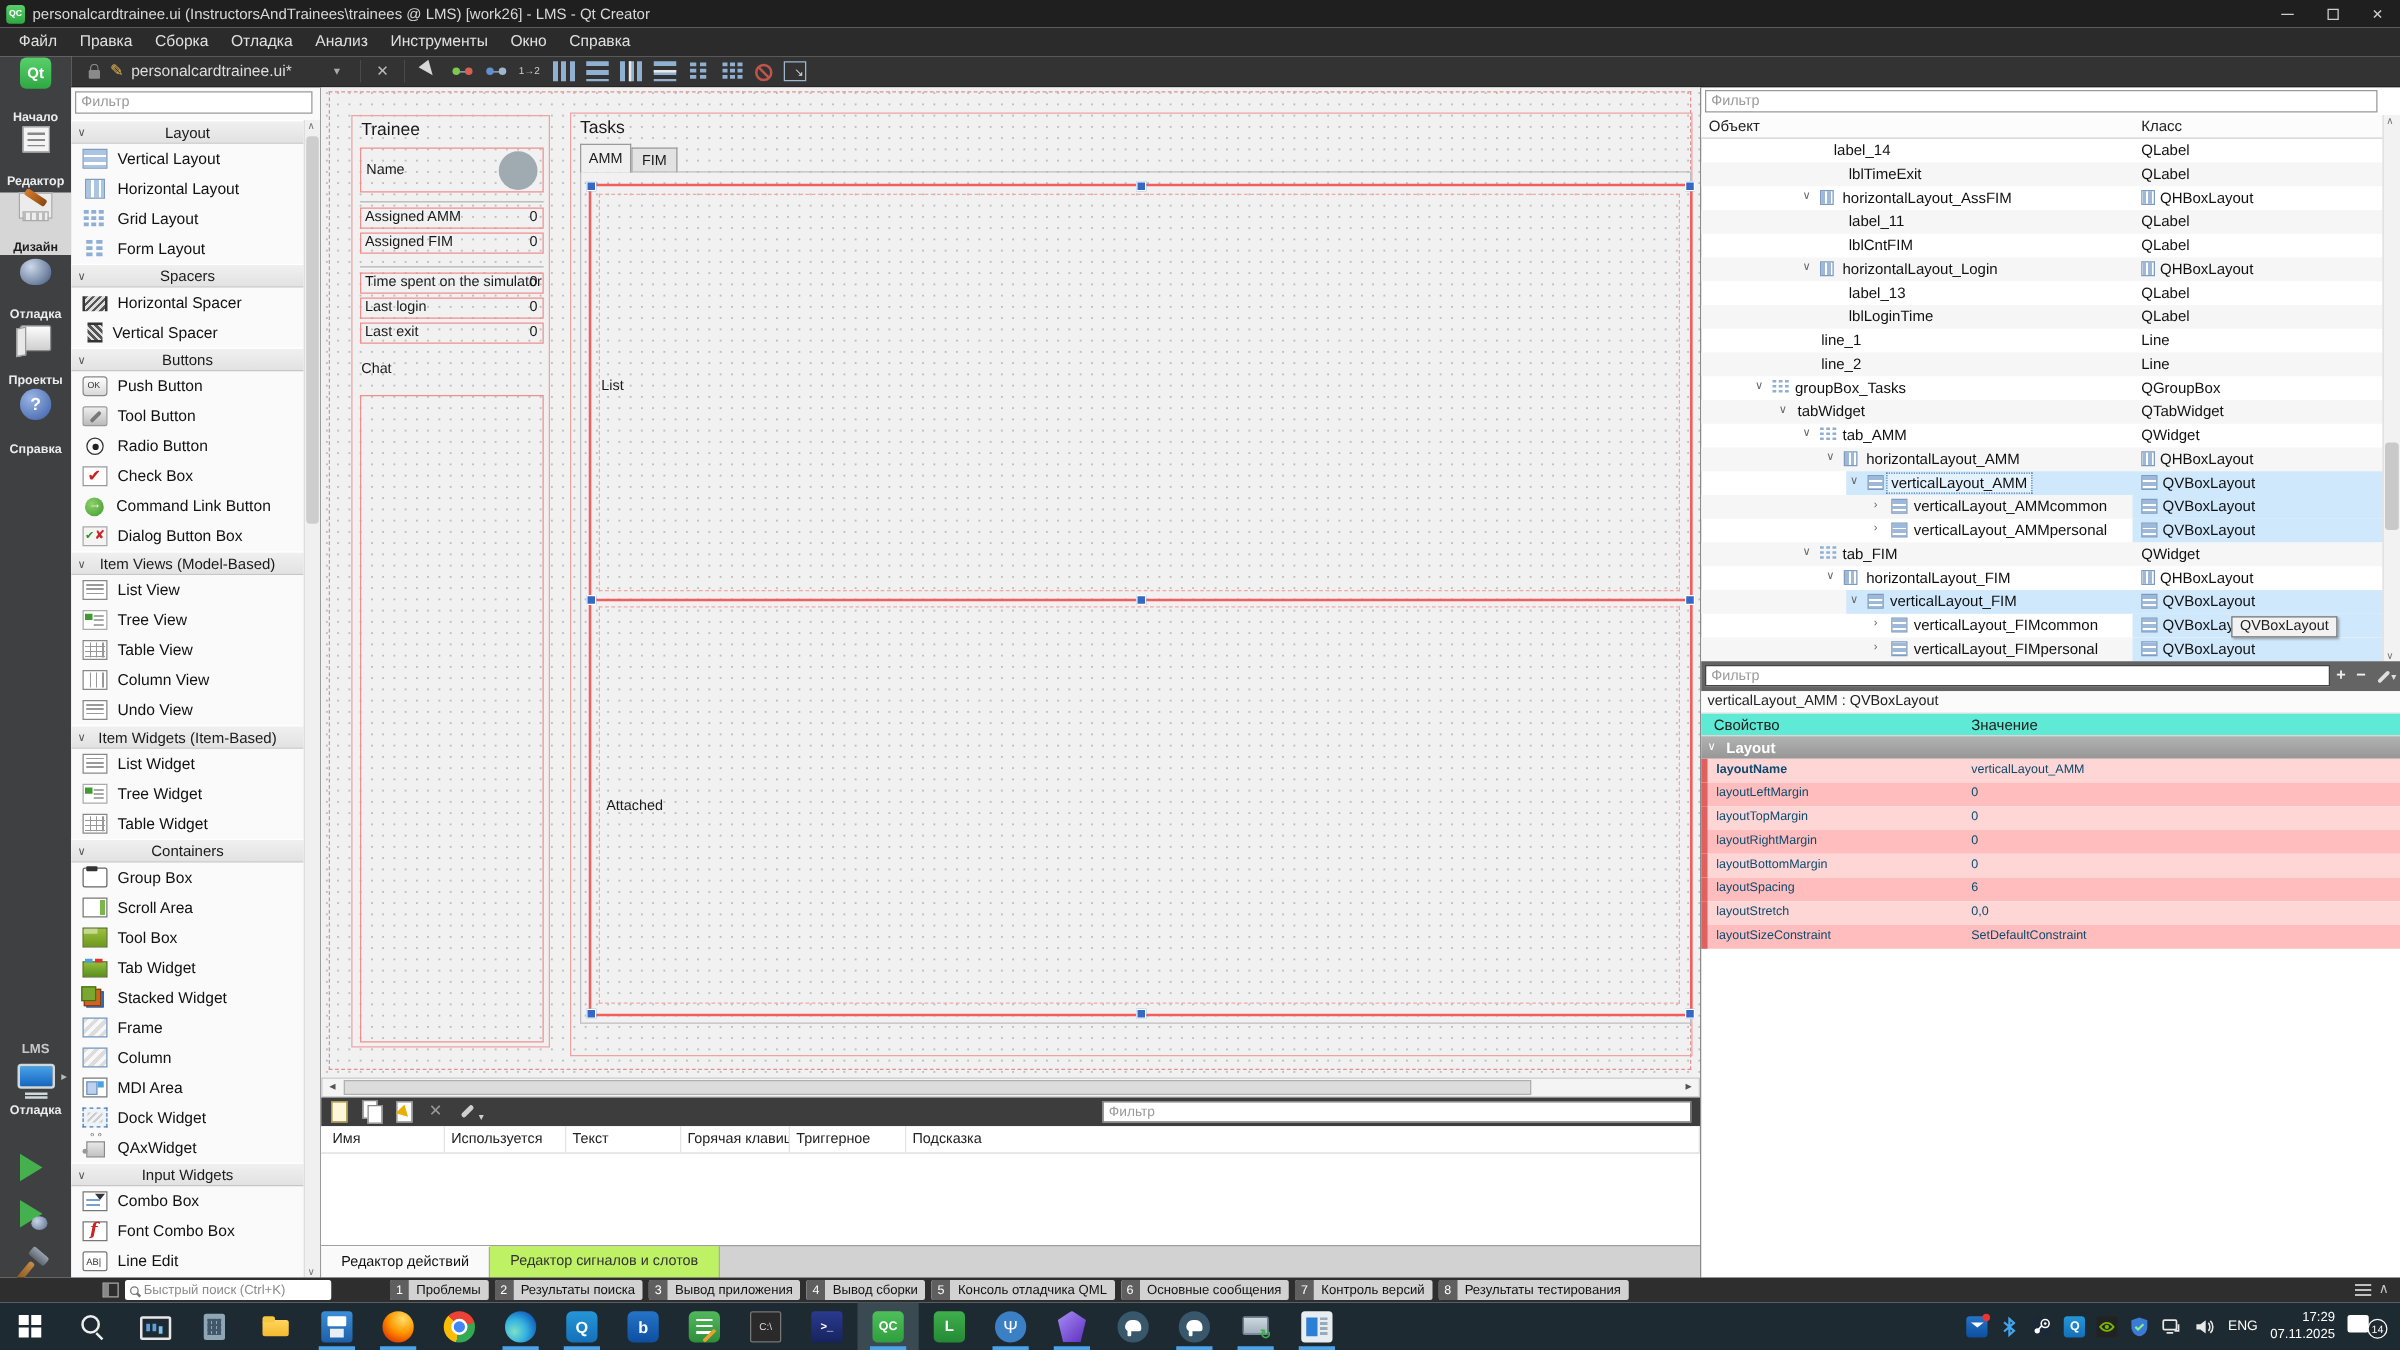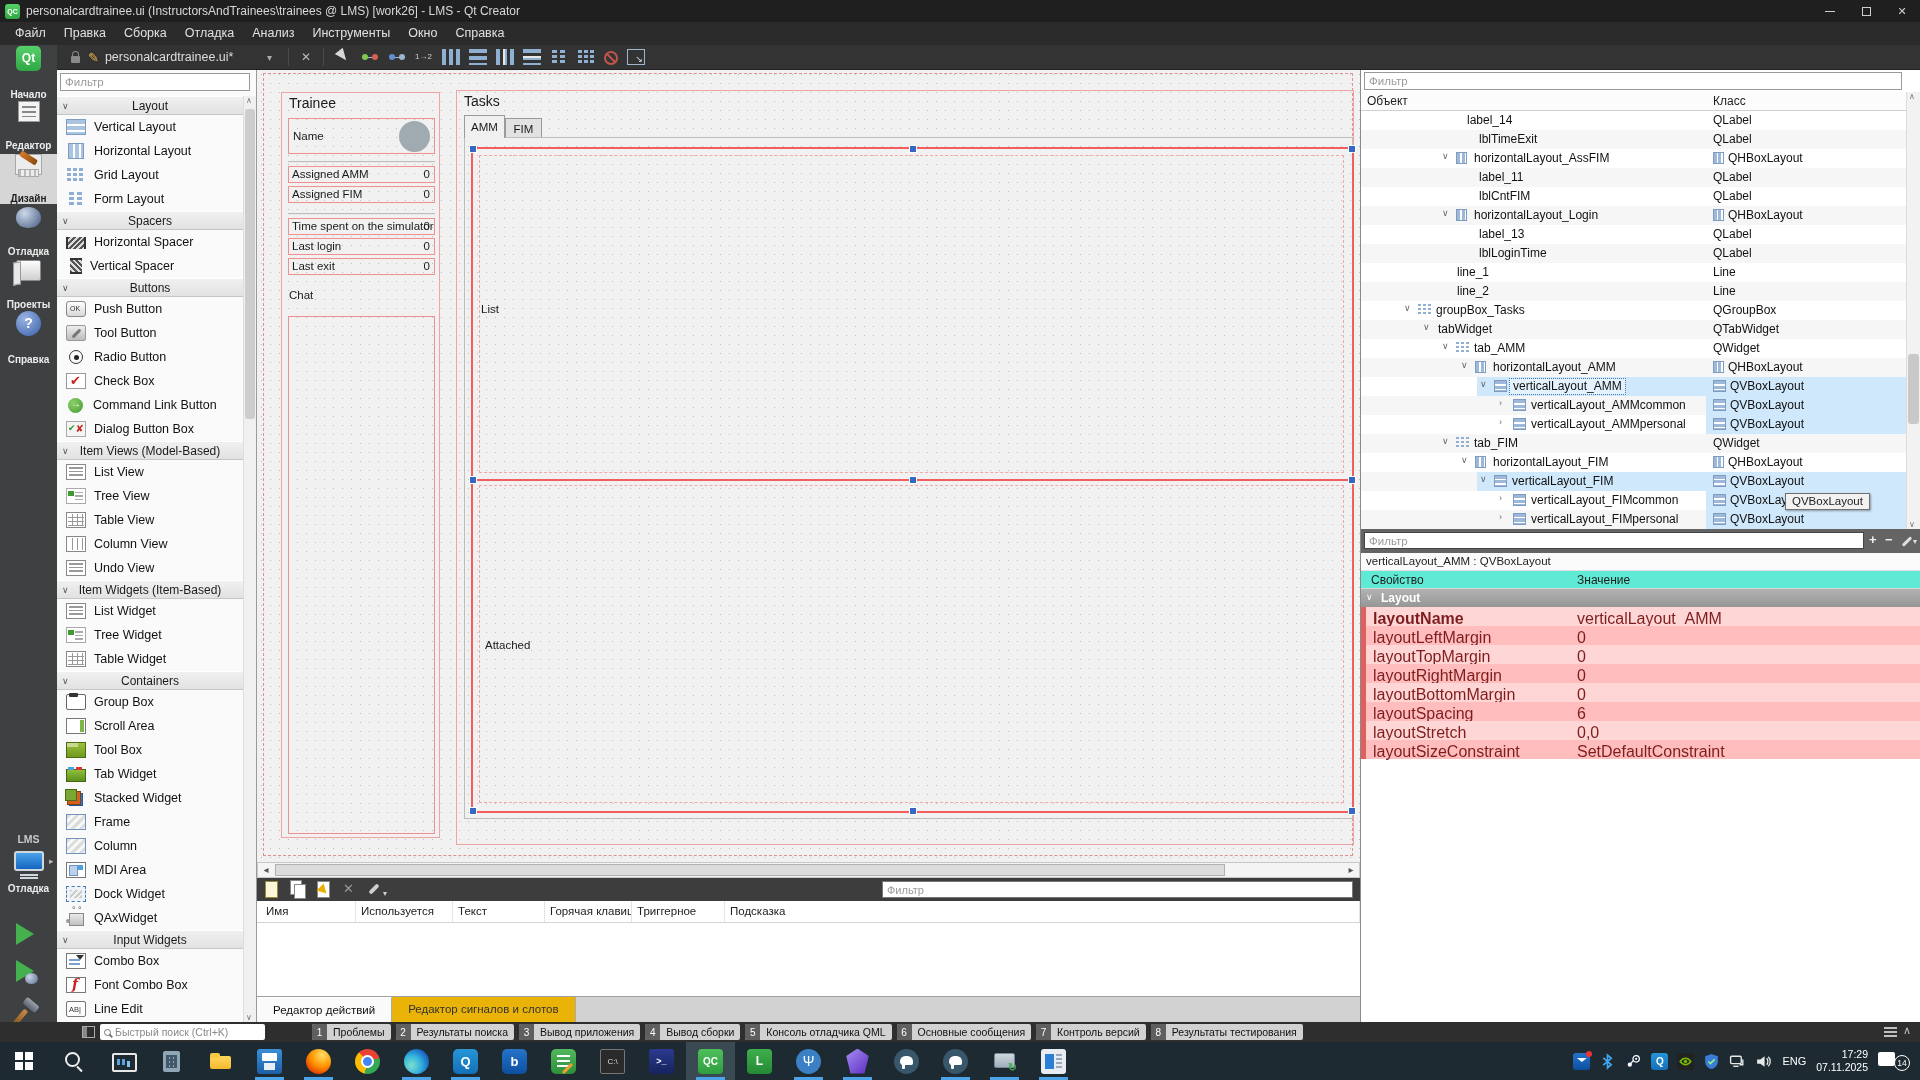--- a/index.html
+++ b/index.html
@@ -206,21 +206,21 @@
   .ai-paste-action::after { content:""; position:absolute; right:0px; bottom:1px; width:0; height:0; border:5px solid transparent; border-left:9px solid #e8b000; transform:rotate(45deg); }
   .ai-delete-action::before { content:"✕"; position:absolute; left:3px; top:1px; color:#9a9a9a; font-size:13px; font-weight:bold; }
   .ai-configure-action::before { content:""; position:absolute; left:2px; top:7px; width:12px; height:4px; background:#cfcfcf; transform:rotate(-45deg); border-radius:2px; }
   .ai-configure-action::after { content:"▾"; position:absolute; right:-3px; bottom:0px; color:#cfcfcf; font-size:8px; }
   .a-filter { position:absolute; left:625px; top:3px; width:471px; height:17px; border:1px solid #777; background:#fff; font-size:11px; padding:0 4px; font-family:inherit; }
   .a-filter::placeholder { color:#9a9a9a; }
   .action-header { position:absolute; left:0; top:831px; width:1103px; height:22px; background:#fff; border-bottom:1px solid #d4d4d4; display:flex; align-items:center; padding-left:4px; }
   .acol { font-size:11.5px; color:#222; padding:0 5px; border-right:1px solid #e4e4e4; line-height:21px; white-space:nowrap; overflow:hidden; flex:none; }
   .action-body { position:absolute; left:0; top:853px; width:1103px; height:73px; background:#fff; }
   .action-tabs { position:absolute; left:0; top:926px; width:1103px; height:26px; background:#d2d2d2; border-top:1px solid #a0a0a0; display:flex; }
-  .atab { padding:0 16px; line-height:24px; font-size:11.5px; color:#333; background:#eab308; border-right:1px solid #aaa; }
+  .atab { padding:0 16px; line-height:24px; font-size:11.5px; color:#333; background:#bef264; border-right:1px solid #aaa; }
   .atab.active { background:#fafafa; color:#111; border-top:1px solid #fff; }
 
   
   .rightpanel { position:absolute; left:1360px; top:70px; width:560px; height:952px; background:#fff; border-left:1px solid #8a8a8a; }
   .oi-filter { position:absolute; left:3px; top:2px; width:538px; height:18px; border:1px solid #999; background:#fff; font-size:11.5px; padding:0 4px; font-family:inherit; }
   .oi-filter::placeholder, .p-filter::placeholder { color:#9a9a9a; }
   .oi-header { position:absolute; left:0; top:22px; width:546px; height:19px; border-bottom:1px solid #d0d0d0; background:#fcfcfc; font-size:12px; color:#222; }
   .h-obj { position:absolute; left:6px; top:2px; } .h-cls { position:absolute; left:352px; top:2px; }
   .obj-tree { position:absolute; left:0; top:41px; width:546px; height:418px; }
   .orow { position:relative; height:19px; font-size:12px; color:#111; }
@@ -247,21 +247,21 @@
   .pf-btn[data-name="add-property-icon"] { left:508px; }
   .pf-btn[data-name="remove-property-icon"] { left:524px; }
   .pf-wrench { position:absolute; left:540px; top:11px; width:12px; height:3px; background:#e0e0e0; transform:rotate(-45deg); border-radius:2px; }
   .pf-dd { position:absolute; left:552px; top:8px; color:#e0e0e0; font-size:8px; }
   .prop-title { position:absolute; left:0; top:483px; width:560px; height:18px; background:#fbfbfb; border-bottom:1px solid #e0e0e0; font-size:11.5px; color:#222; padding:2px 0 0 5px; }
   .prop-header { position:absolute; left:0; top:501px; width:560px; height:18px; background:#5eead4; border-bottom:1px solid #d8d8d8; font-size:12px; color:#222; }
   .ph-name { position:absolute; left:10px; top:2px; } .ph-val { position:absolute; left:216px; top:2px; }
   .prop-section { position:absolute; left:0; top:519px; width:560px; height:18px; background:linear-gradient(#b2b2b2,#969696); color:#fff; font-weight:bold; font-size:12px; padding:2px 0 0 20px; }
   .ps-chev { position:absolute; left:5px; top:3px; font-size:9px; font-weight:normal; }
   .prop-rows { position:absolute; left:0; top:537px; width:560px; }
-  .prow { position:relative; height:19px; font-size:16px; color:#7f1d1d; }
+  .prow { position:relative; height:19px; font-size:10px; color:#0c4a6e; }
   .prow.pb { background:#ffbdbd; } .prow.pa { background:#ffd6d6; }
   .pgut { position:absolute; left:0; top:0; bottom:0; width:5px; background:#e05f5f; }
   .pname { position:absolute; left:12px; top:3px; } .pname.bold { font-weight:bold; }
   .pval { position:absolute; left:216px; top:3px; }
 
   
   .statusbar { position:absolute; left:0; top:1022px; width:1920px; height:20px; background:#2e2e2e; }
   .sb-toggle { position:absolute; left:82px; top:4px; width:13px; height:12px; border:1px solid #aaa; background:linear-gradient(90deg,#888 0 4px,transparent 4px); }
   .sb-search { position:absolute; left:100px; top:2px; width:165px; height:16px; background:#fff; border-radius:2px; display:flex; align-items:center; gap:4px; padding-left:4px; }
   .mag { width:7px; height:7px; border:1.5px solid #777; border-radius:50%; position:relative; flex:none; }

